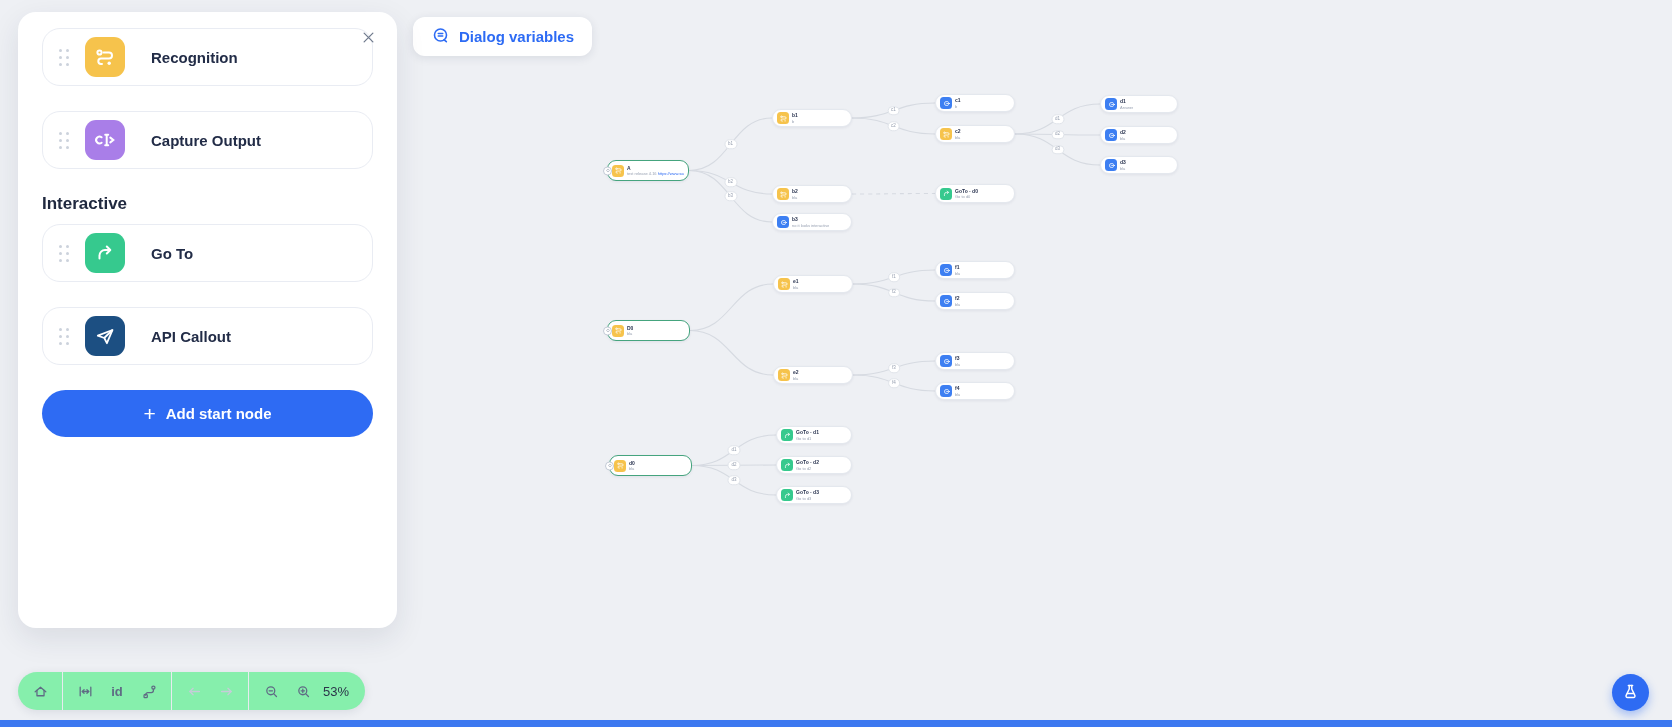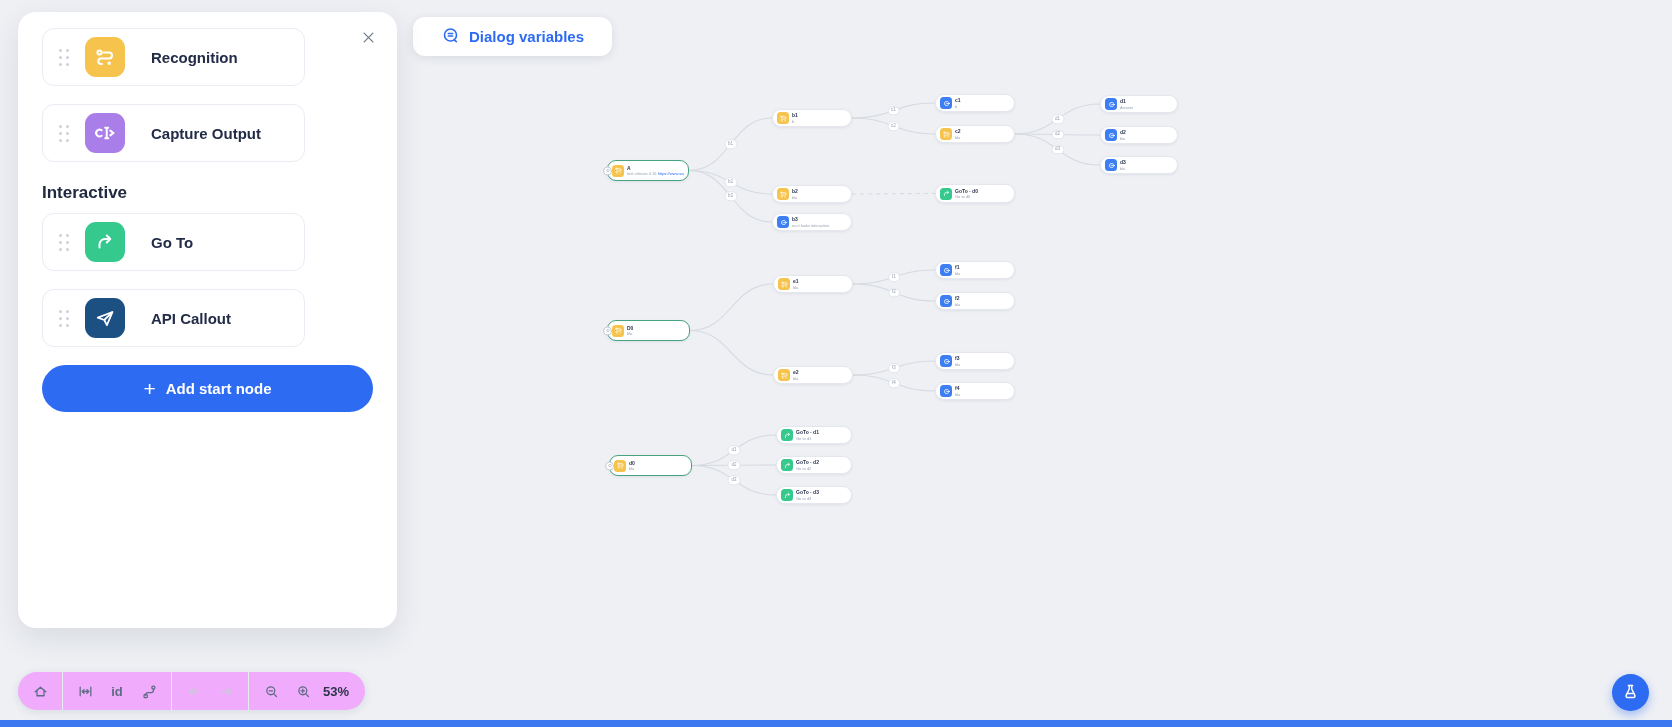--- a/index.html
+++ b/index.html
@@ -37,22 +37,22 @@
     background:#fff; border-radius:18px; box-shadow:0 10px 30px rgba(30,40,70,.10);
     padding:16px 24px 24px; z-index:5; }
   .close-btn { position:absolute; right:18px; top:16px; width:22px; height:22px;
     background:none; border:none; cursor:pointer; color:#707a8d; }
   .close-btn svg { width:15px; height:15px; }
   .section-h { display:flex; align-items:center; gap:8px; margin:24px 0 10px; }
   .section-h span.txt { font-size:17px; font-weight:bold; color:#20293f; }
   .help-badge { width:14px; height:14px; border-radius:50%; background:#99a1b2;
     color:#fff; font-size:9px; font-weight:bold; display:flex; align-items:center;
     justify-content:center; }
-  .card { width:263px; height:58px; border:1px solid #e9ecf3; border-radius:12px;
-    display:flex; align-items:center; padding-left:16px; margin-bottom:18px;
+  .card { width:331px; height:58px; border:1px solid #e9ecf3; border-radius:18px;
+    display:flex; align-items:center; padding-left:16px; margin-bottom:25px;
     background:#fff; cursor:grab; }
   .drag-dots { display:grid; grid-template-columns:repeat(2,3px); grid-auto-rows:3px;
     gap:4px; margin-right:16px; }
   .drag-dots i { width:3px; height:3px; border-radius:50%; background:#ccd2dc; }
   .card .icon { width:40px; height:40px; border-radius:11px; display:flex;
     align-items:center; justify-content:center; margin-right:26px; }
   .card .icon svg { width:24px; height:24px; }
   .card .lbl { font-size:15px; font-weight:bold; color:#222c47; }
   .ic-rec  { background:#f6c34c; }
   .ic-cap  { background:#a97ee8; }
@@ -63,36 +63,36 @@
   #add-start { margin-top:17px; width:331px; height:47px; border:none; cursor:pointer;
     border-radius:24px; background:#2e6bf3; color:#fff; font-size:15px; font-weight:bold;
     font-family:"Liberation Sans",sans-serif;
     display:flex; align-items:center; justify-content:center; gap:10px; }
   #add-start .plus { font-size:21px; font-weight:normal; line-height:1; }
 
   
   #dialog-vars { position:absolute; left:413px; top:17px; height:39px;
     background:#fff; border:none; border-radius:12px; cursor:pointer;
     box-shadow:0 2px 10px rgba(30,40,70,.10); display:flex; align-items:center;
-    gap:9px; padding:0 28px; z-index:4; }
+    gap:9px; padding:0 18px; z-index:4; }
   #dialog-vars svg { width:19px; height:19px; }
   #dialog-vars .lbl { font-size:15px; font-weight:bold; color:#2d6bf4;
     font-family:"Liberation Sans",sans-serif; }
 
   
   #toolbar { position:absolute; left:18px; top:672px; height:38px;
-    background:#f0abfc; border-radius:19px; box-shadow:0 2px 10px rgba(30,40,70,.10);
+    background:#86efac; border-radius:19px; box-shadow:0 2px 10px rgba(30,40,70,.10);
     display:flex; align-items:center; padding:0 6px; z-index:5; }
   .tb-btn { width:32px; height:38px; background:none; border:none; cursor:pointer;
     display:flex; align-items:center; justify-content:center; color:#5f6b84; }
   .tb-btn svg { width:17px; height:17px; }
   .tb-btn.disabled { color:#c6ccd8; cursor:default; }
   .tb-sep { width:1px; align-self:stretch; background:#e8ebf0; margin:0 6px; }
   .tb-id { font-size:13px; font-weight:bold; color:#5f6b84; }
-  .tb-zoom { font-size:13px; color:#2b3449; padding:0 10px 0 4px;font-weight:bold; }
+  .tb-zoom { font-size:13px; color:#2b3449; padding:0 10px 0 4px; }
 
   
   #fab { position:absolute; left:1612px; top:674px; width:37px; height:37px;
     border-radius:50%; background:#2e6bf3; border:none; cursor:pointer;
     display:flex; align-items:center; justify-content:center;
     box-shadow:0 4px 10px rgba(46,107,243,.4); z-index:5; }
   #fab svg { width:19px; height:19px; }
   #bottom-bar { position:absolute; left:0; bottom:0; width:1672px; height:7px;
     background:#3c78f0; z-index:6; }
 </style>

